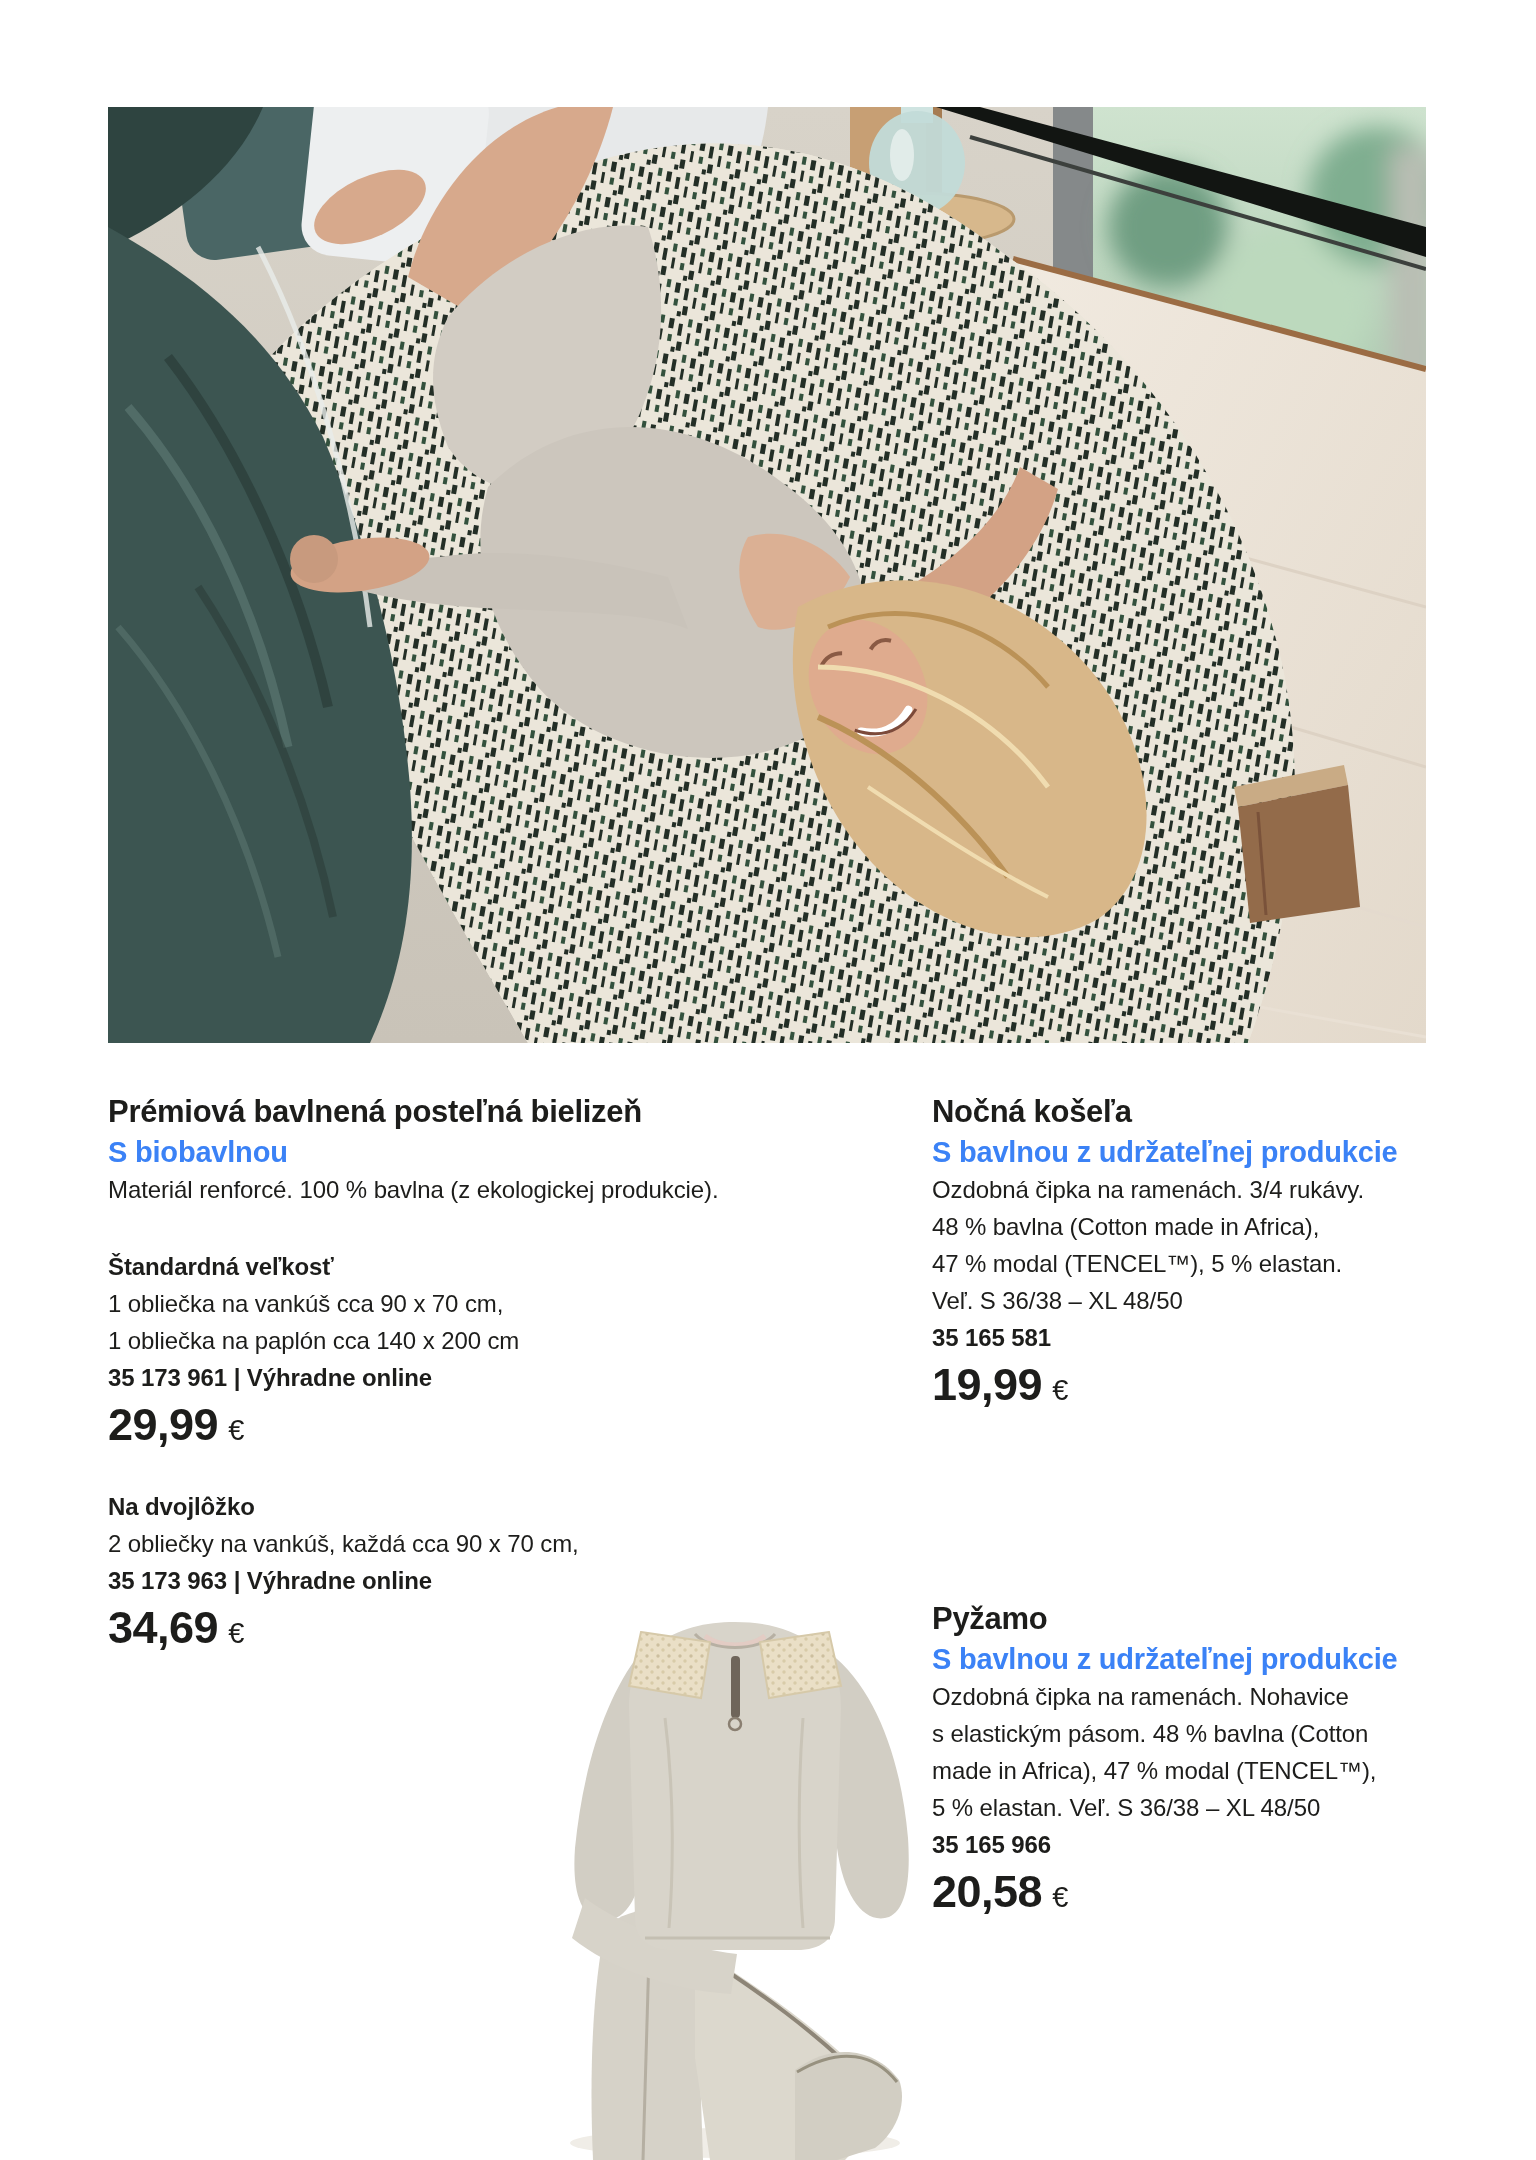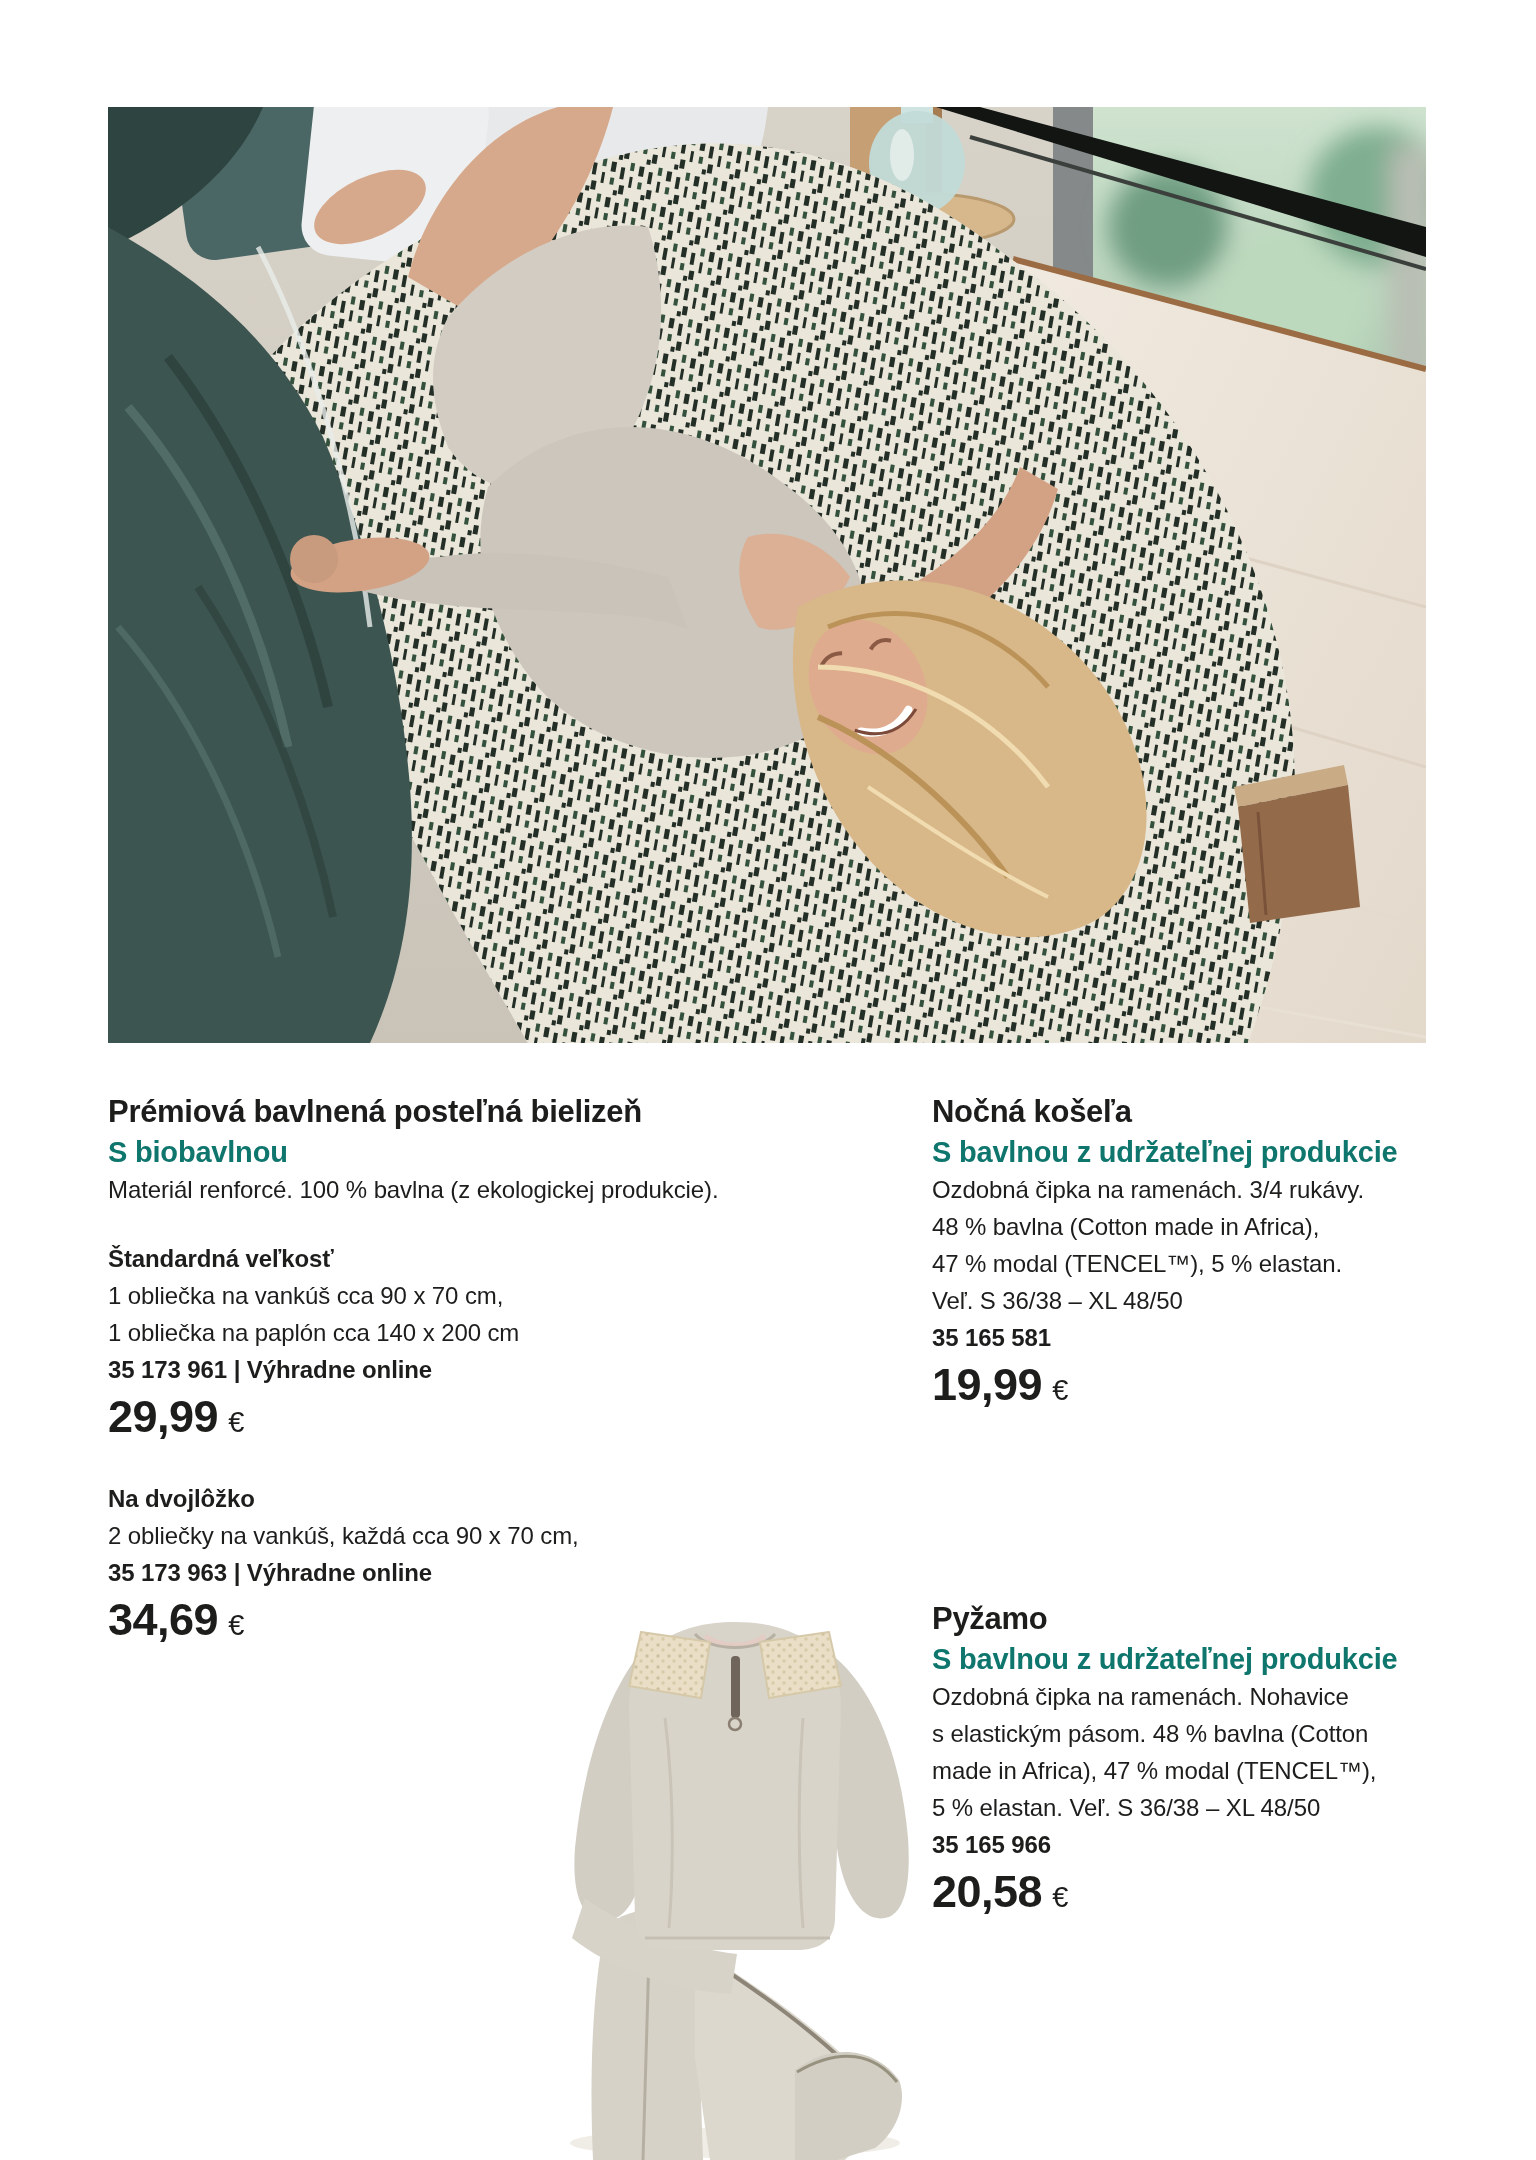--- a/index.html
+++ b/index.html
@@ -6,25 +6,25 @@
   .page{position:relative;width:1536px;height:2160px;background:#ffffff;overflow:hidden;
         font-family:"Liberation Sans",sans-serif;color:#1d1d1b;}
   figure{margin:0;padding:0;}
   .hero{position:absolute;left:108px;top:107px;width:1318px;height:936px;overflow:hidden;}
   .hero svg{display:block;}
   .col{position:absolute;}
   .col-left{left:108px;top:1093px;}
   .col-right{left:932px;top:1093px;}
   .col-pyjama{left:932px;top:1600px;}
   h1.title{font-size:31px;line-height:38px;font-weight:bold;margin:0;letter-spacing:-0.3px;white-space:nowrap;}
-  h2.subtitle{font-size:29px;line-height:38px;font-weight:bold;color:#0f766e;margin:2px 0 0 0;
+  h2.subtitle{font-size:29px;line-height:38px;font-weight:bold;color:#3b82f6;margin:2px 0 0 0;
               letter-spacing:-0.2px;white-space:nowrap;}
   .body{font-size:24px;line-height:37px;margin:0;white-space:nowrap;letter-spacing:-0.1px;}
   .bold{font-weight:bold;}
-  .variant-1{margin-top:32px;}
+  .variant-1{margin-top:40px;}
   .variant-2{margin-top:38px;}
   .price{margin-top:4px;height:50px;display:flex;align-items:baseline;}
   .price .amount{font-size:45px;line-height:50px;font-weight:bold;letter-spacing:-0.5px;}
   .price .cur{font-size:29px;font-weight:normal;margin-left:10px;}
   .pyjama-photo{position:absolute;left:545px;top:1598px;width:380px;height:562px;overflow:hidden;}
 </style>
 </head>
 <body>
 
 <div class="page">

